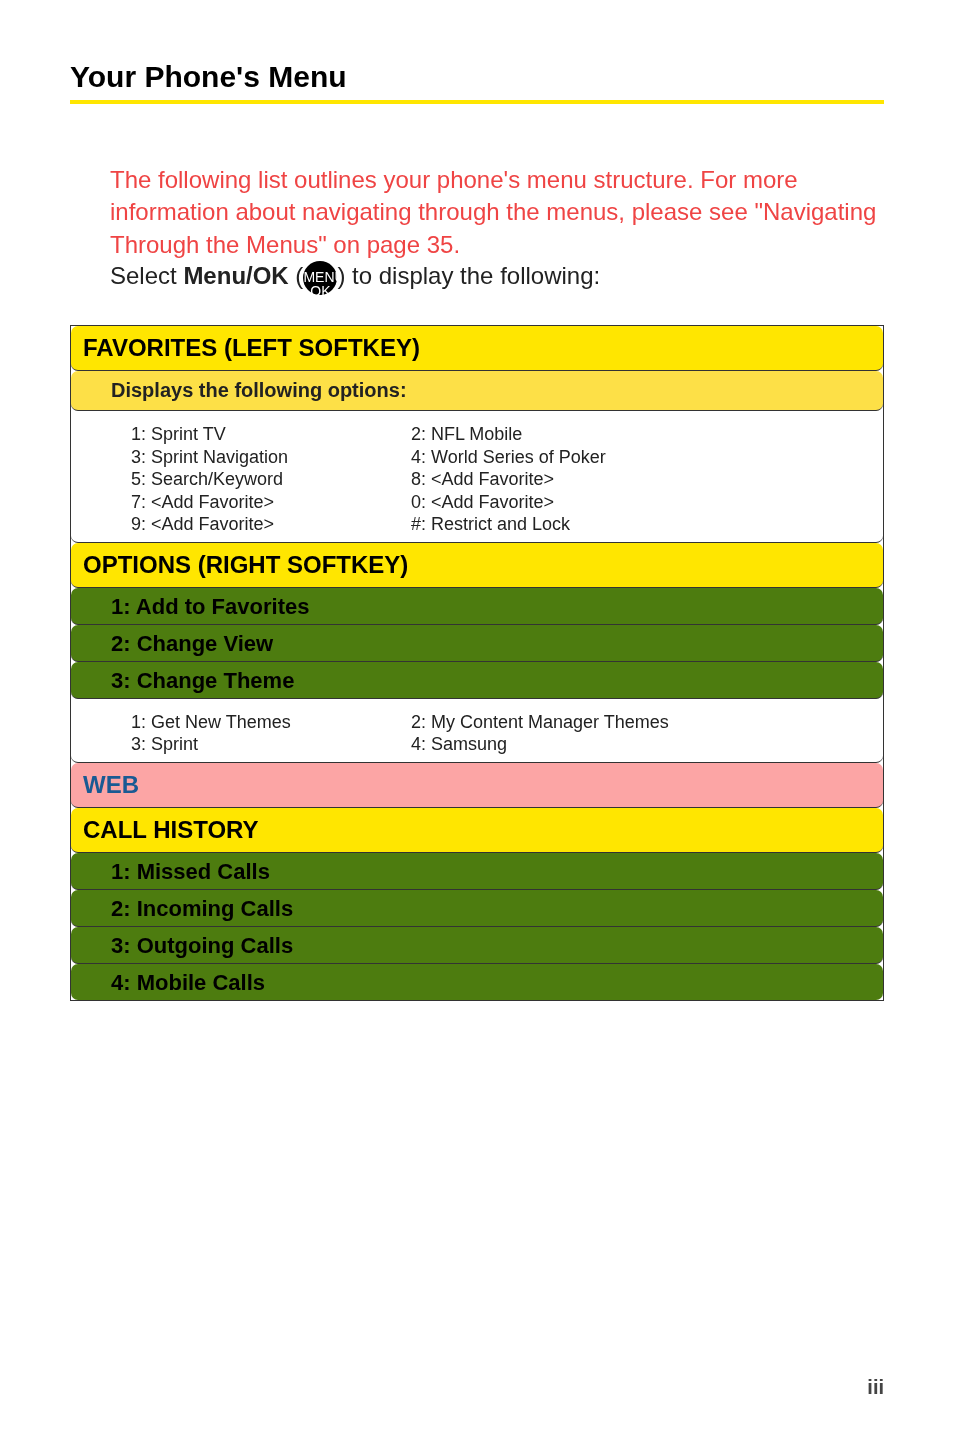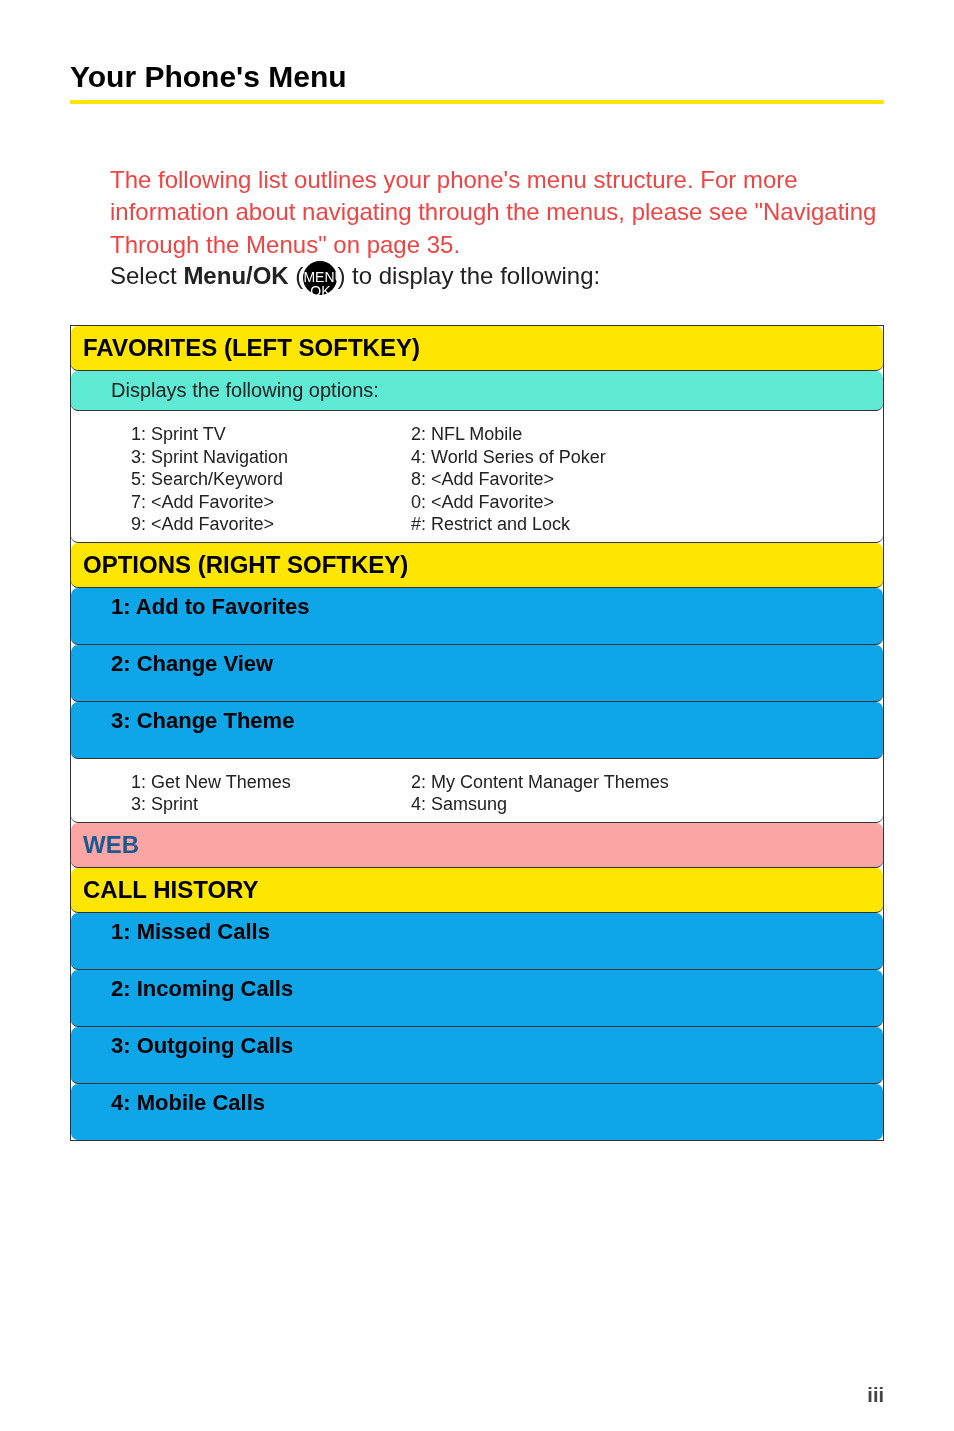--- a/index.html
+++ b/index.html
@@ -72,31 +72,32 @@
     padding: 8px 12px;
   }
   .section-web {
     background: #fca5a5;
     font-size: 24px;
     font-weight: 700;
     color: #1a5a93;
     padding: 8px 12px;
   }
   .sub-gray {
-    background: #5eead4;
+    background: #fde047;
     font-size: 20px;
     color: #222;
     padding: 8px 12px 8px 40px;
+    font-weight: bold;
   }
   .sub-gray-bold {
-    background: #0ea5e9;
+    background: #4d7c0f;
     font-size: 22px;
     font-weight: 700;
     color: #000;
-    padding: 6px 12px 24px 40px;
+    padding: 6px 12px 4px 40px;
   }
   .items {
     padding: 6px 12px 6px 60px;
     margin-top: 6px;
   }
   .two-col {
     display: flex;
   }
   .col {
     flex: 0 0 auto;
@@ -107,21 +108,21 @@
   .col-b {
     flex: 1;
   }
   .item {
     font-size: 18px;
     color: #222;
     line-height: 1.25;
   }
   .page-num {
     position: absolute;
-    bottom: 24px;
+    bottom: 32px;
     right: 70px;
     font-size: 20px;
     font-weight: 700;
     color: #444;
   }
 </style>
 </head>
 <body>
 
 <h1 class="title">Your Phone's Menu</h1>

